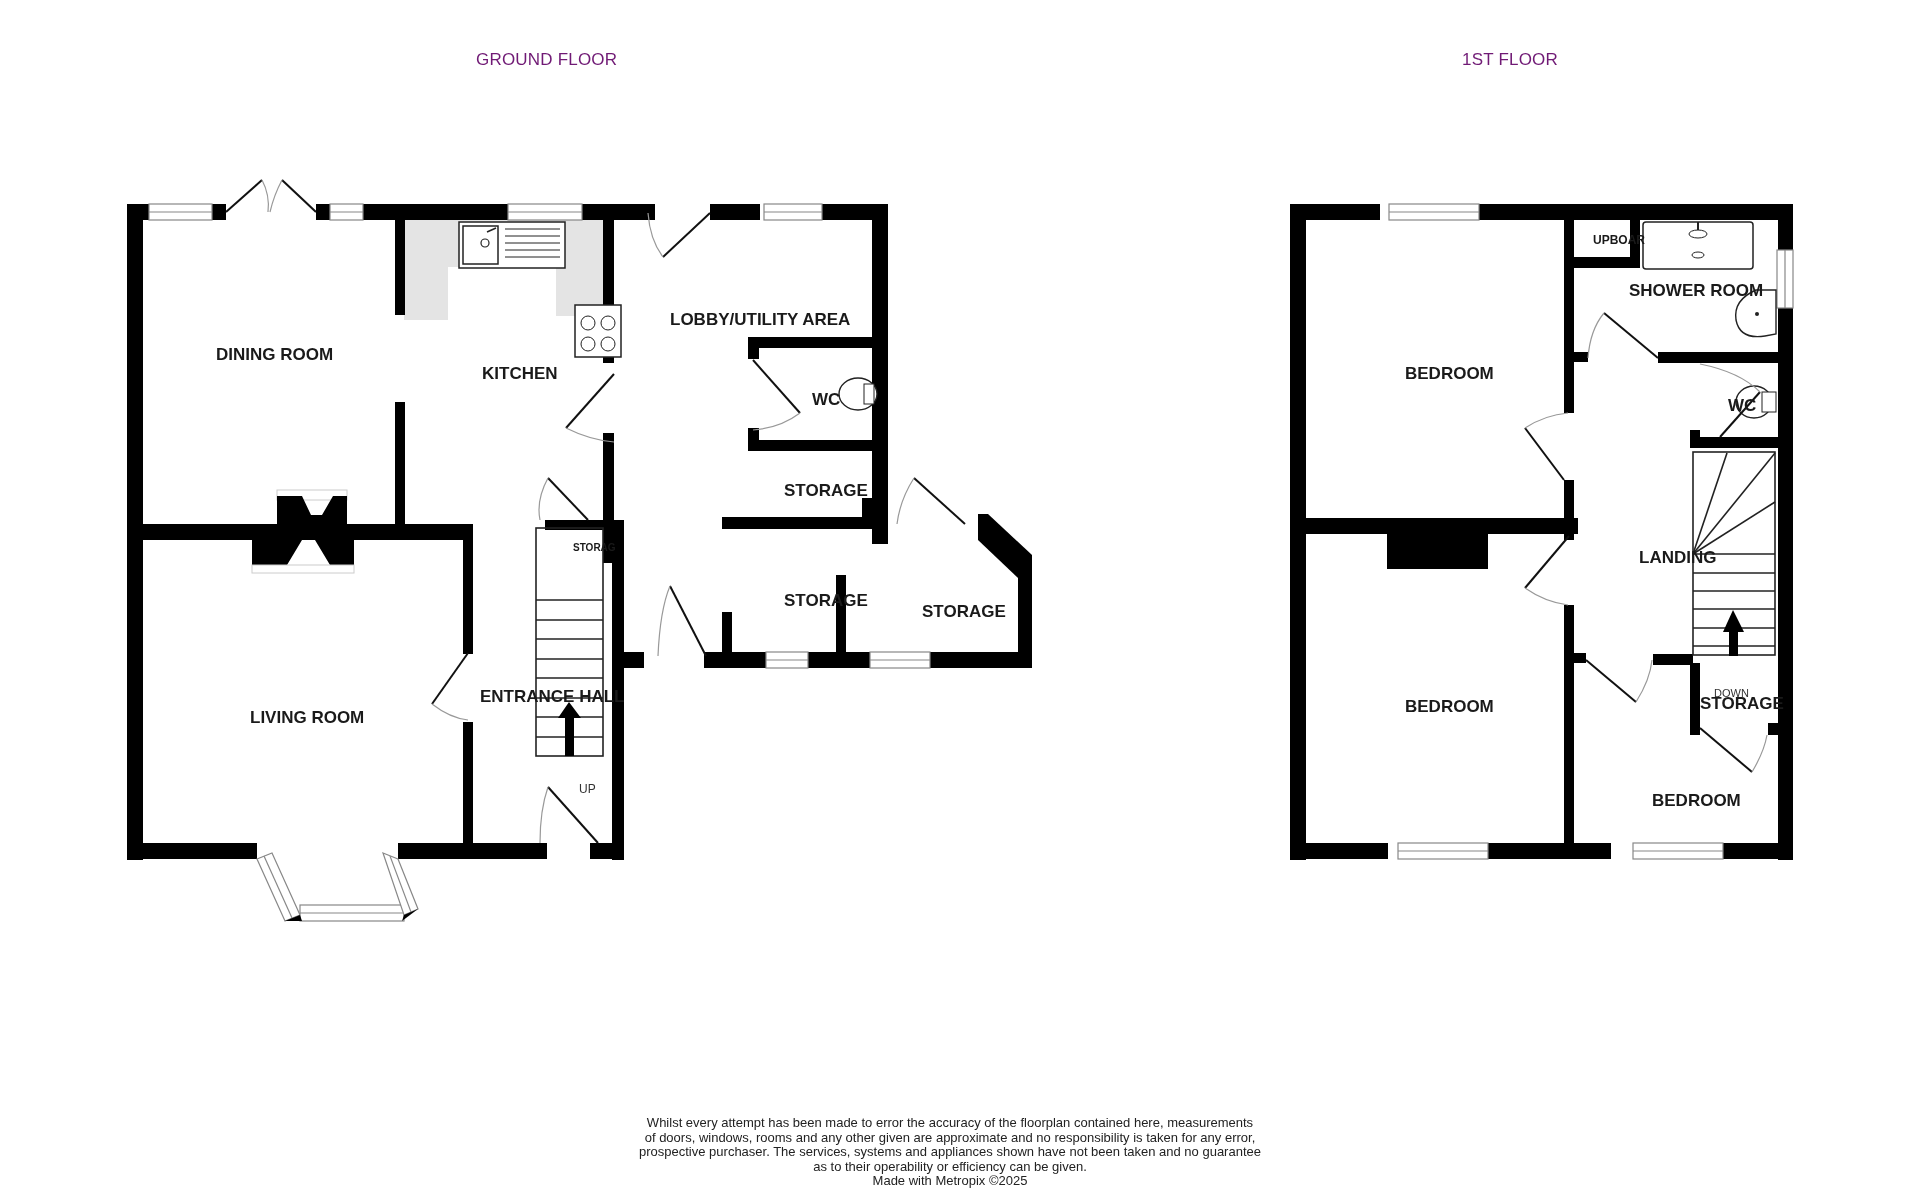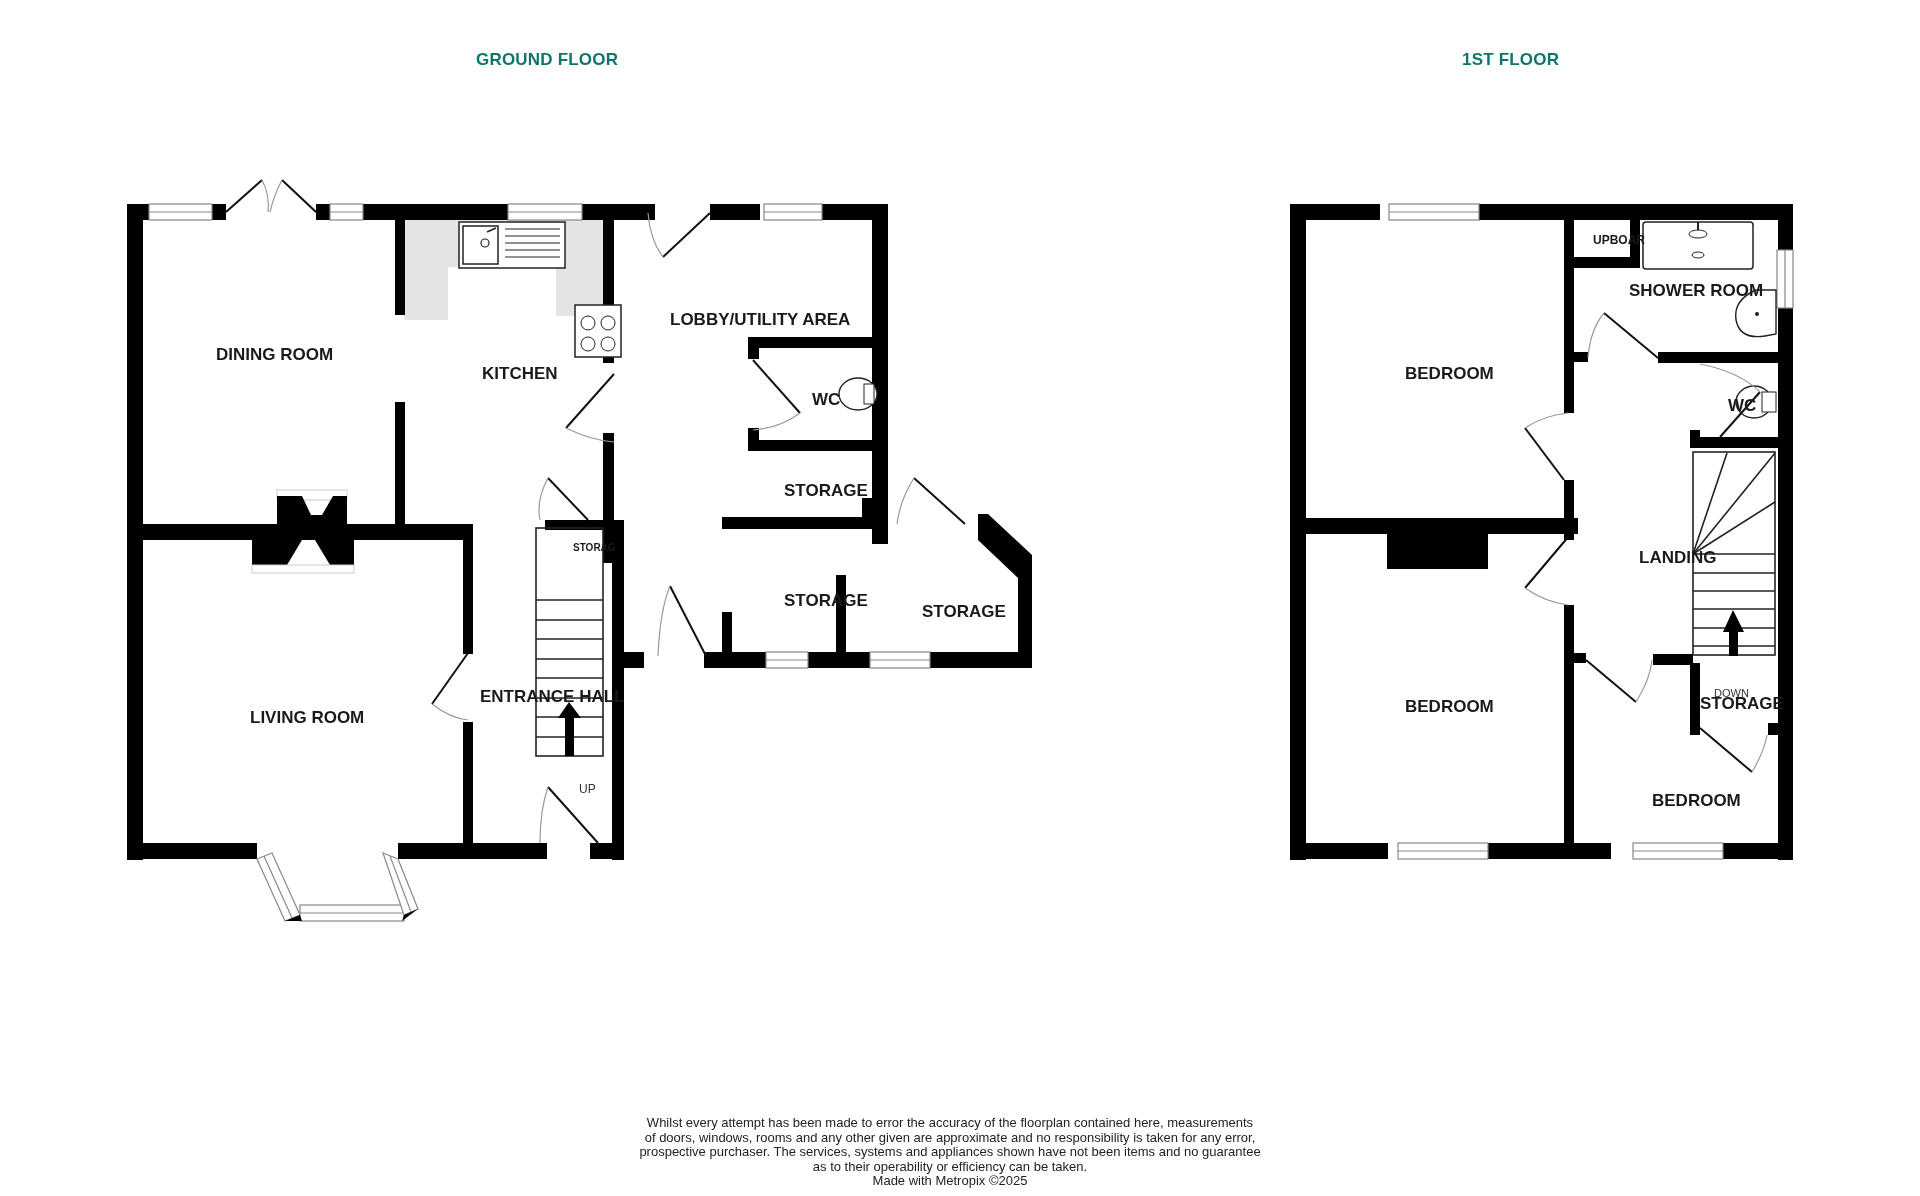--- a/index.html
+++ b/index.html
@@ -1,17 +1,17 @@
 <!DOCTYPE html>
 <html><head>
 <meta charset="utf-8">
 <style>
   html, body { margin:0; padding:0; background:#ffffff; }
   body { width:1920px; height:1196px; position:relative; overflow:hidden; font-family:"Liberation Sans", sans-serif; }
-  .floor-title { position:absolute; top:50px; font-size:17px; color:#0f766e; letter-spacing:0.2px;font-weight:bold; }
+  .floor-title { position:absolute; top:50px; font-size:17px; color:#701a75; letter-spacing:0.2px; }
   #gf-title { left:476px; }
   #ff-title { left:1462px; }
   svg.plan { position:absolute; left:0; top:0; }
   .wall { fill:#000; }
   .win { fill:#fff; stroke:#888; stroke-width:1.2; }
   .winline { stroke:#888; stroke-width:1.2; }
   .door { stroke:#111; stroke-width:2; fill:none; }
   .arc { stroke:#999; stroke-width:1.2; fill:none; }
   .fixture { stroke:#222; stroke-width:1.5; fill:#fff; }
   .worktop { fill:#e4e4e4; }
@@ -297,16 +297,16 @@
     <text class="label" x="1728" y="411">WC</text>
     <text class="label" x="1639" y="563">LANDING</text>
     <text class="label" x="1700" y="709">STORAGE</text>
     <text class="label-thin" x="1714" y="697" style="font-size:11px">DOWN</text>
   </g>
 </svg>
 
 <div class="disclaimer">
   <div>Whilst every attempt has been made to error the accuracy of the floorplan contained here, measurements</div>
   <div>of doors, windows, rooms and any other given are approximate and no responsibility is taken for any error,</div>
-  <div>prospective purchaser. The services, systems and appliances shown have not been items and no guarantee</div>
-  <div>as to their operability or efficiency can be taken.</div>
+  <div>prospective purchaser. The services, systems and appliances shown have not been taken and no guarantee</div>
+  <div>as to their operability or efficiency can be given.</div>
   <div>Made with Metropix ©2025</div>
 </div>
 
 </body></html>

